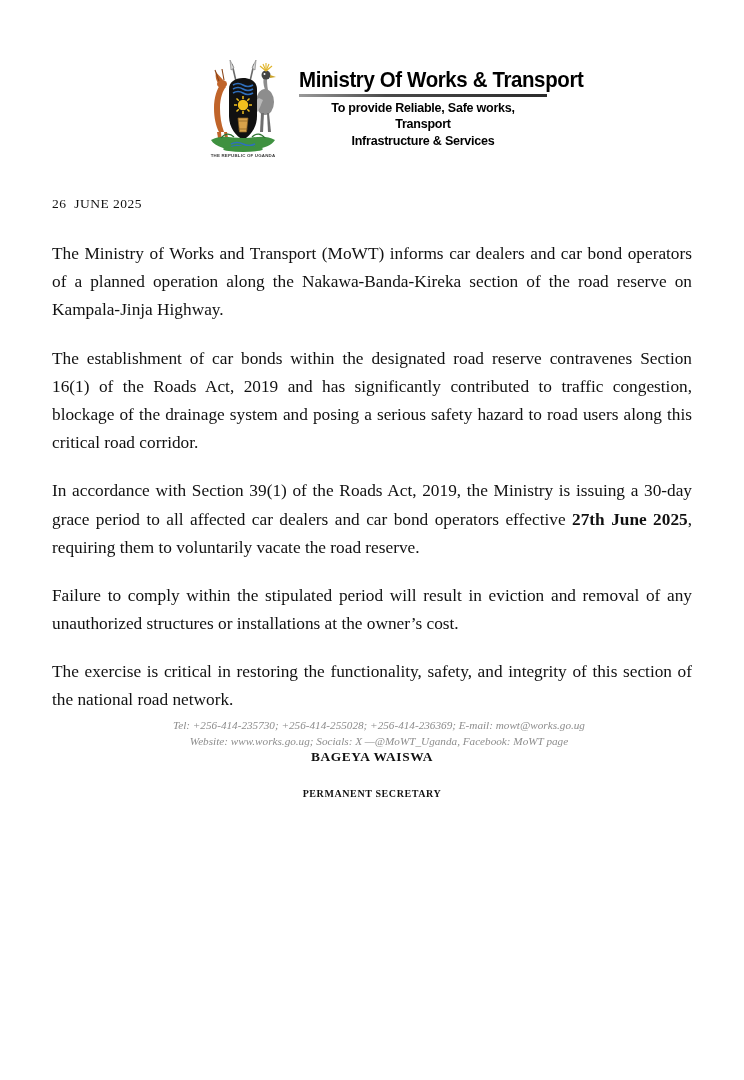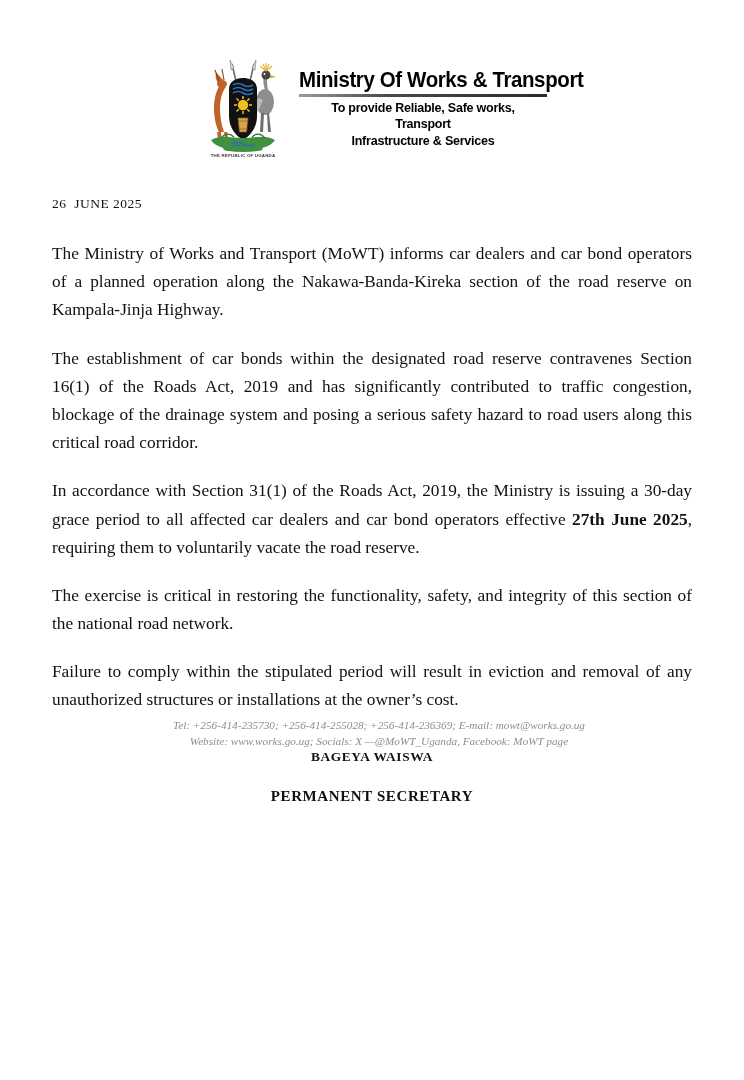--- a/index.html
+++ b/index.html
@@ -136,21 +136,21 @@
   }
   .signoff-name {
     font-weight: bold;
     font-size: 13.4px;
     letter-spacing: 0.6px;
     margin-top: 11px;
   }
   .signoff-role {
     margin-top: 23px;
     font-weight: bold;
-    font-size: 15px;
+    font-size: 10px;
     letter-spacing: 0.6px;
   }
 
   
   .footer {
     position: absolute;
     left: 14px;
     right: 0;
     bottom: 28px;
     text-align: center;
@@ -260,26 +260,26 @@
 
     <div class="doc-date">26  JUNE 2025</div>
 
 
 
     <p class="para" id="para-1">The Ministry of Works and Transport (MoWT) informs car dealers and car bond operators of a planned operation along the Nakawa-Banda-Kireka section of the road reserve on Kampala-Jinja Highway.</p>
 
     <p class="para">The establishment of car bonds within the designated road reserve contravenes Section 16(1) of the Roads Act, 2019 and has significantly contributed to traffic congestion, blockage of the drainage system and posing a serious safety hazard to road users along this critical road corridor.</p>
 
     <p class="para">
-      <span>In accordance with Section 31(1) of the Roads Act, 2019, the Ministry is issuing a 30-day grace period to all affected car dealers and car bond operators effective </span><b>27th June 2025</b><span>, requiring them to voluntarily vacate the road reserve.</span>
+      <span>In accordance with Section 39(1) of the Roads Act, 2019, the Ministry is issuing a 30-day grace period to all affected car dealers and car bond operators effective </span><b>27th June 2025</b><span>, requiring them to voluntarily vacate the road reserve.</span>
     </p>
 
+    <p class="para">Failure to comply within the stipulated period will result in eviction and removal of any unauthorized structures or installations at the owner’s cost.</p>
+
     <p class="para">The exercise is critical in restoring the functionality, safety, and integrity of this section of the national road network.</p>
-
-    <p class="para">Failure to comply within the stipulated period will result in eviction and removal of any unauthorized structures or installations at the owner’s cost.</p>
 
     <div class="signoff">
       <div class="signoff-name">BAGEYA WAISWA</div>
       <div class="signoff-role">PERMANENT SECRETARY</div>
     </div>
   </div>
 
   <div class="footer">
     <div>Tel: +256-414-235730; +256-414-255028; +256-414-236369; E-mail: mowt@works.go.ug</div>
     <div>Website: www.works.go.ug; Socials: X —@MoWT_Uganda, Facebook: MoWT page</div>

